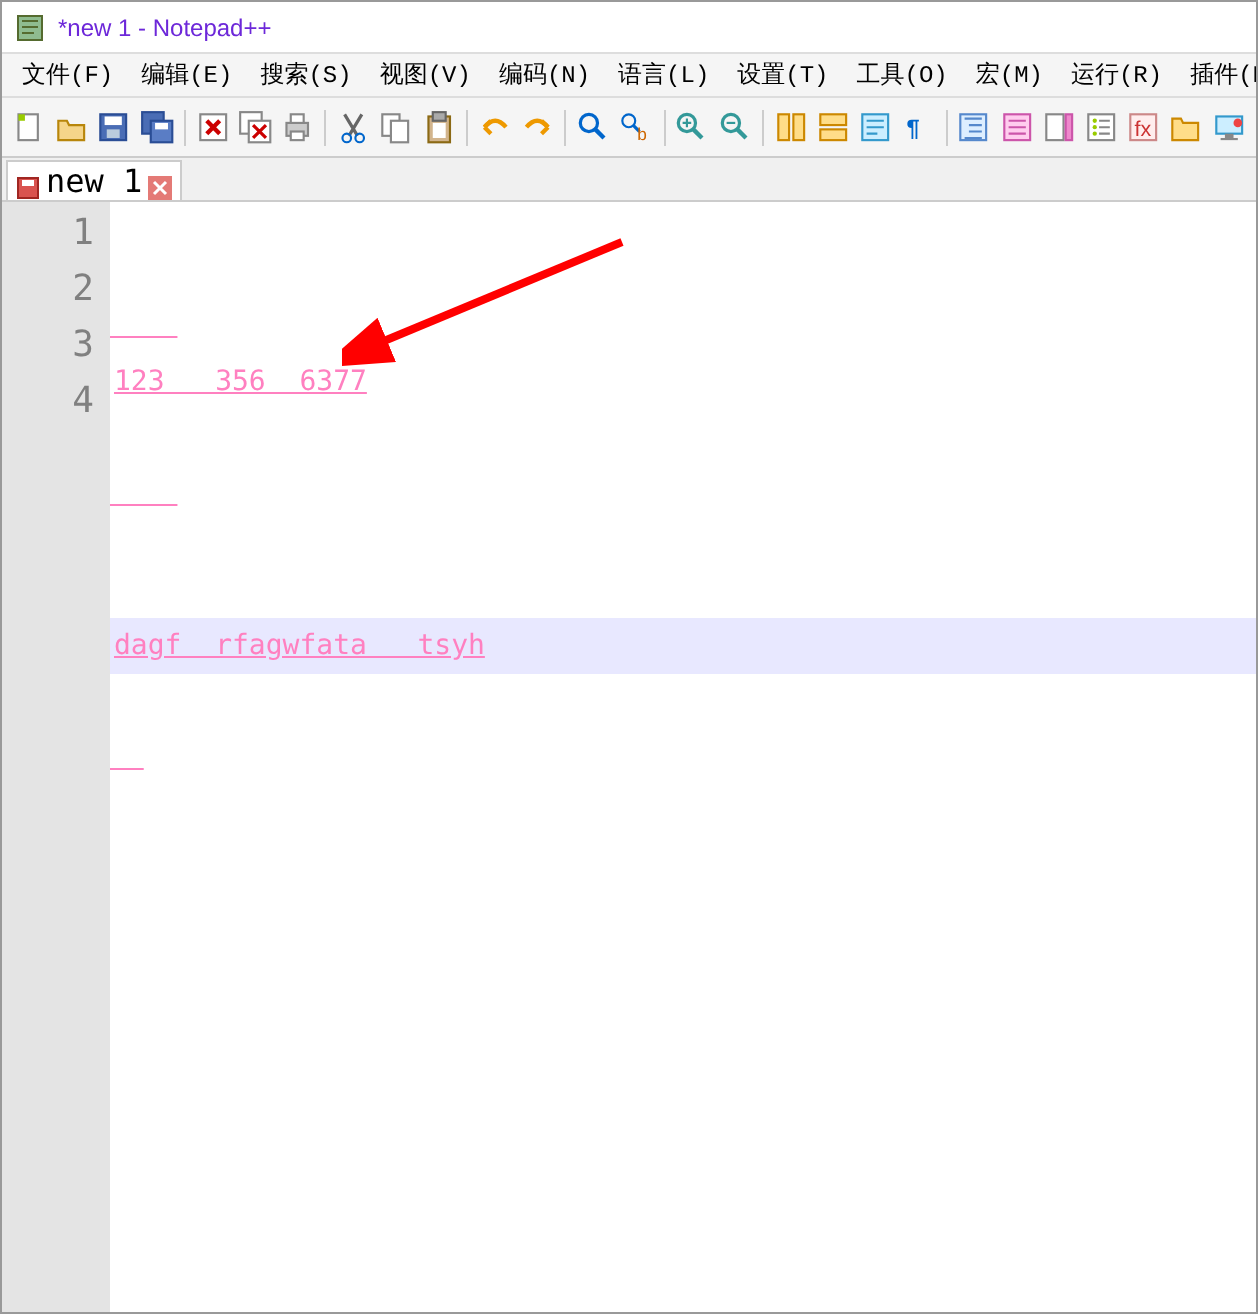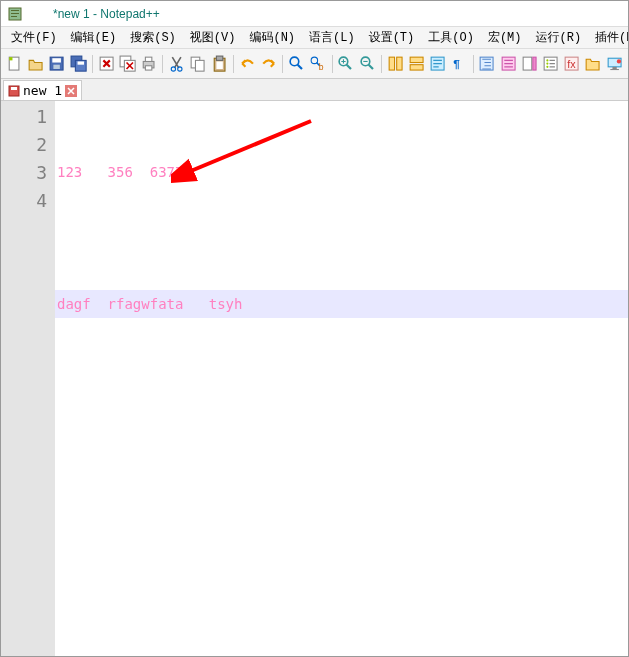--- a/index.html
+++ b/index.html
@@ -17,21 +17,21 @@
   background: #fff;
   border-bottom: 1px solid #ddd;
   display: flex;
   align-items: center;
   padding: 0 6px;
   gap: 6px;
 }
 .app-icon {
   width: 16px; height: 16px;
 }
-.title-text { font-size: 12px; color: #0f766e; margin-left: 24px; }
+.title-text { font-size: 12px; color: #6d28d9; }
 .menubar {
   height: 22px;
   background: #f5f5f5;
   display: flex;
   align-items: center;
   padding: 0 4px;
   gap: 2px;
   border-bottom: 1px solid #ddd;
   font-family: Liberation Mono, monospace;
 }
@@ -72,21 +72,21 @@
 }
 .tab {
   height: 20px;
   background: #fff;
   border: 1px solid #ccc;
   border-bottom: none;
   display: flex;
   align-items: center;
   padding: 0 4px;
   gap: 3px;
-  font-size: 13px;
+  font-size: 16px;
   font-family: monospace;
 }
 .tab-unsaved { width: 12px; height: 12px; }
 .tab-close { width: 12px; height: 12px; cursor: pointer; }
 .editor-wrap {
   display: flex;
   height: calc(100% - 26px - 22px - 30px - 22px);
   background: #fff;
   position: relative;
 }
@@ -100,25 +100,26 @@
   font-size: 18px;
   line-height: 28px;
   padding-top: 2px;
   user-select: none;
 }
 .code {
   flex: 1;
   font-family: Consolas, monospace;
   font-size: 14px;
   line-height: 28px;
-  padding-top: 1px;
+  padding-top: 20px;
   padding-left: 0px;
   position: relative;
   white-space: pre;
   color: #ff80c0;
+  text-decoration: underline;
 }
 .code-line { height: 28px; padding-left: 2px; }
 .code-line.active { background: #e8e8ff; margin-top: 48px; }
 .arrow-annotation {
   position: absolute;
   pointer-events: none;
 }
 </style>
 </head>
 <body>

